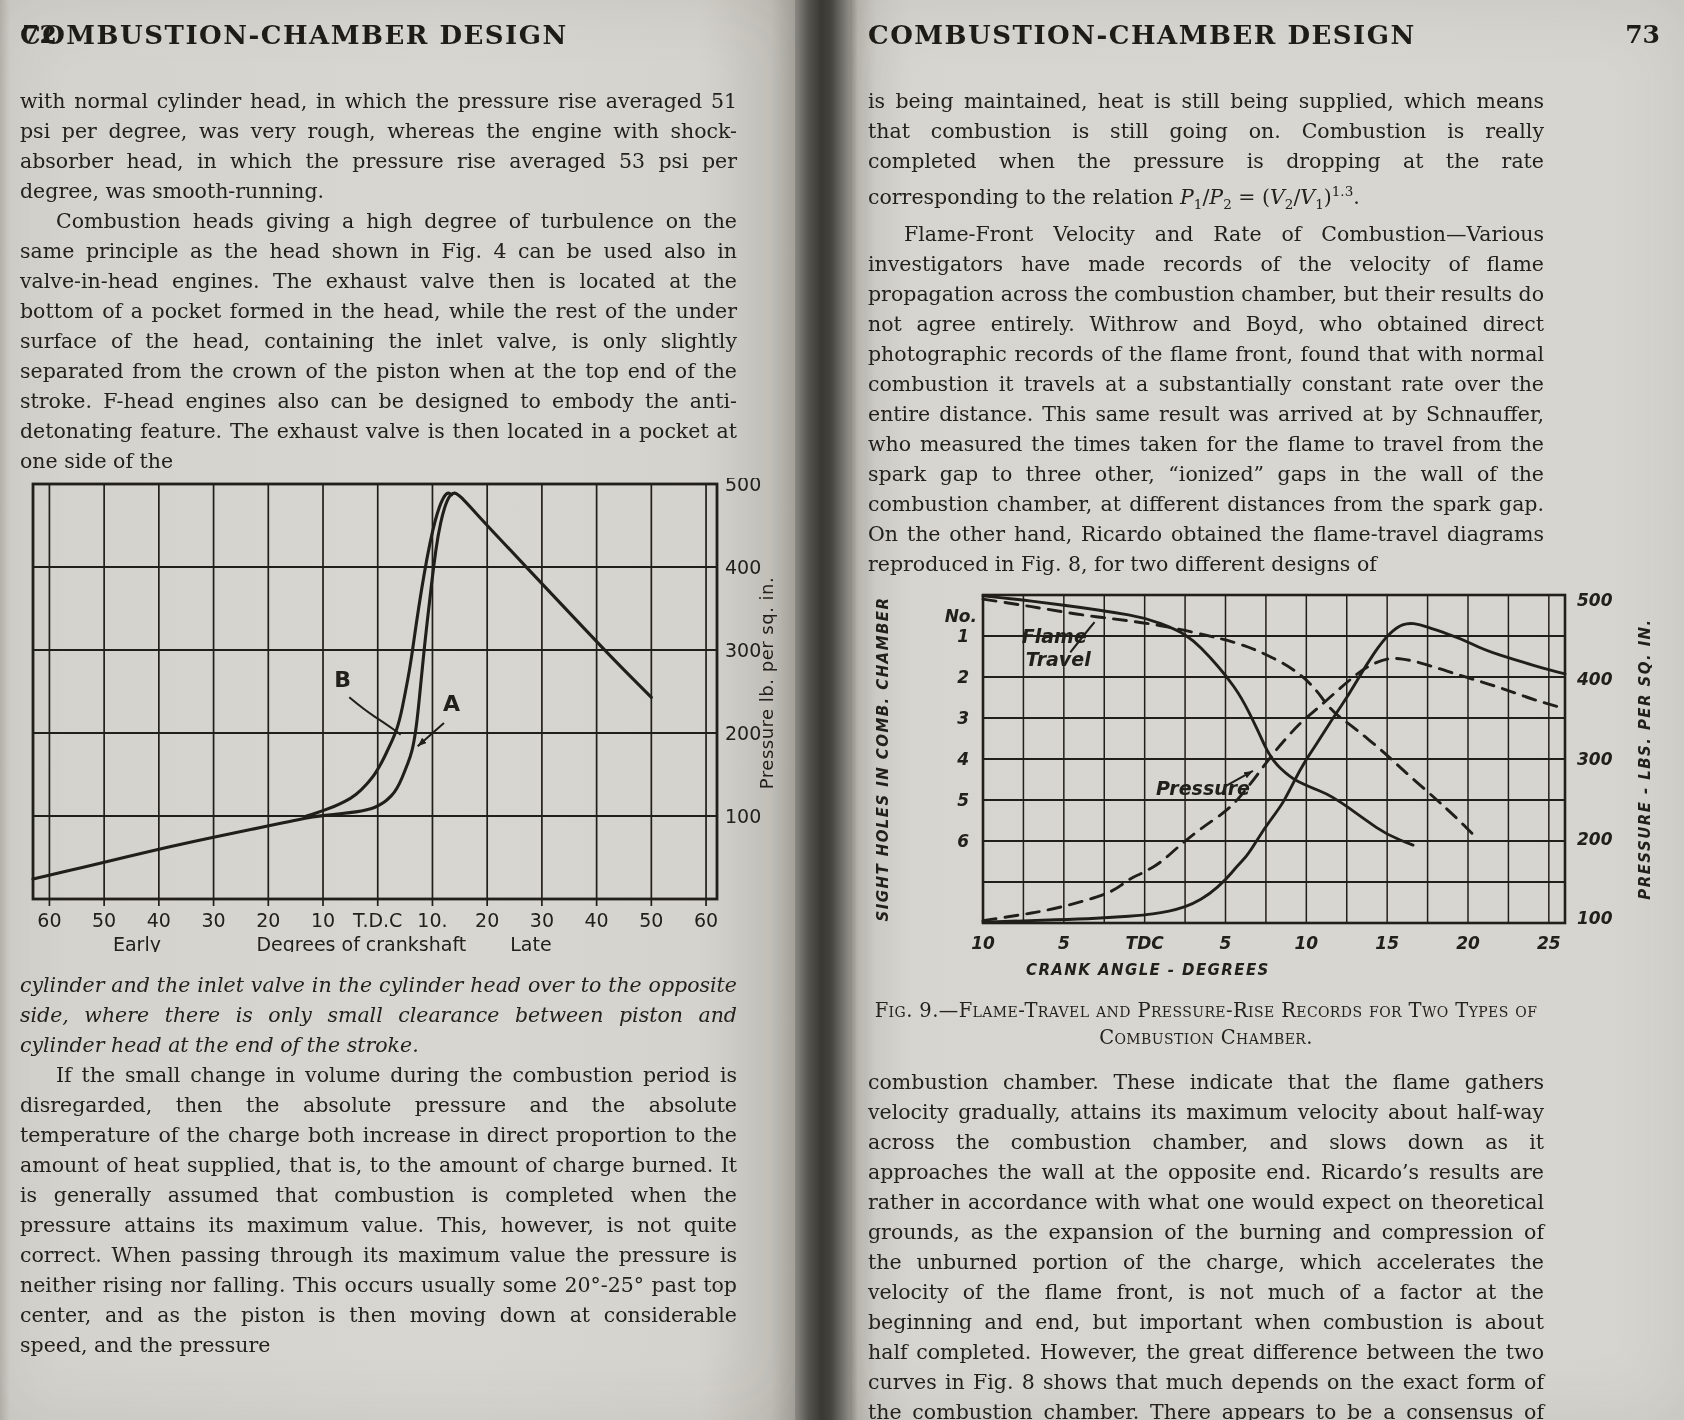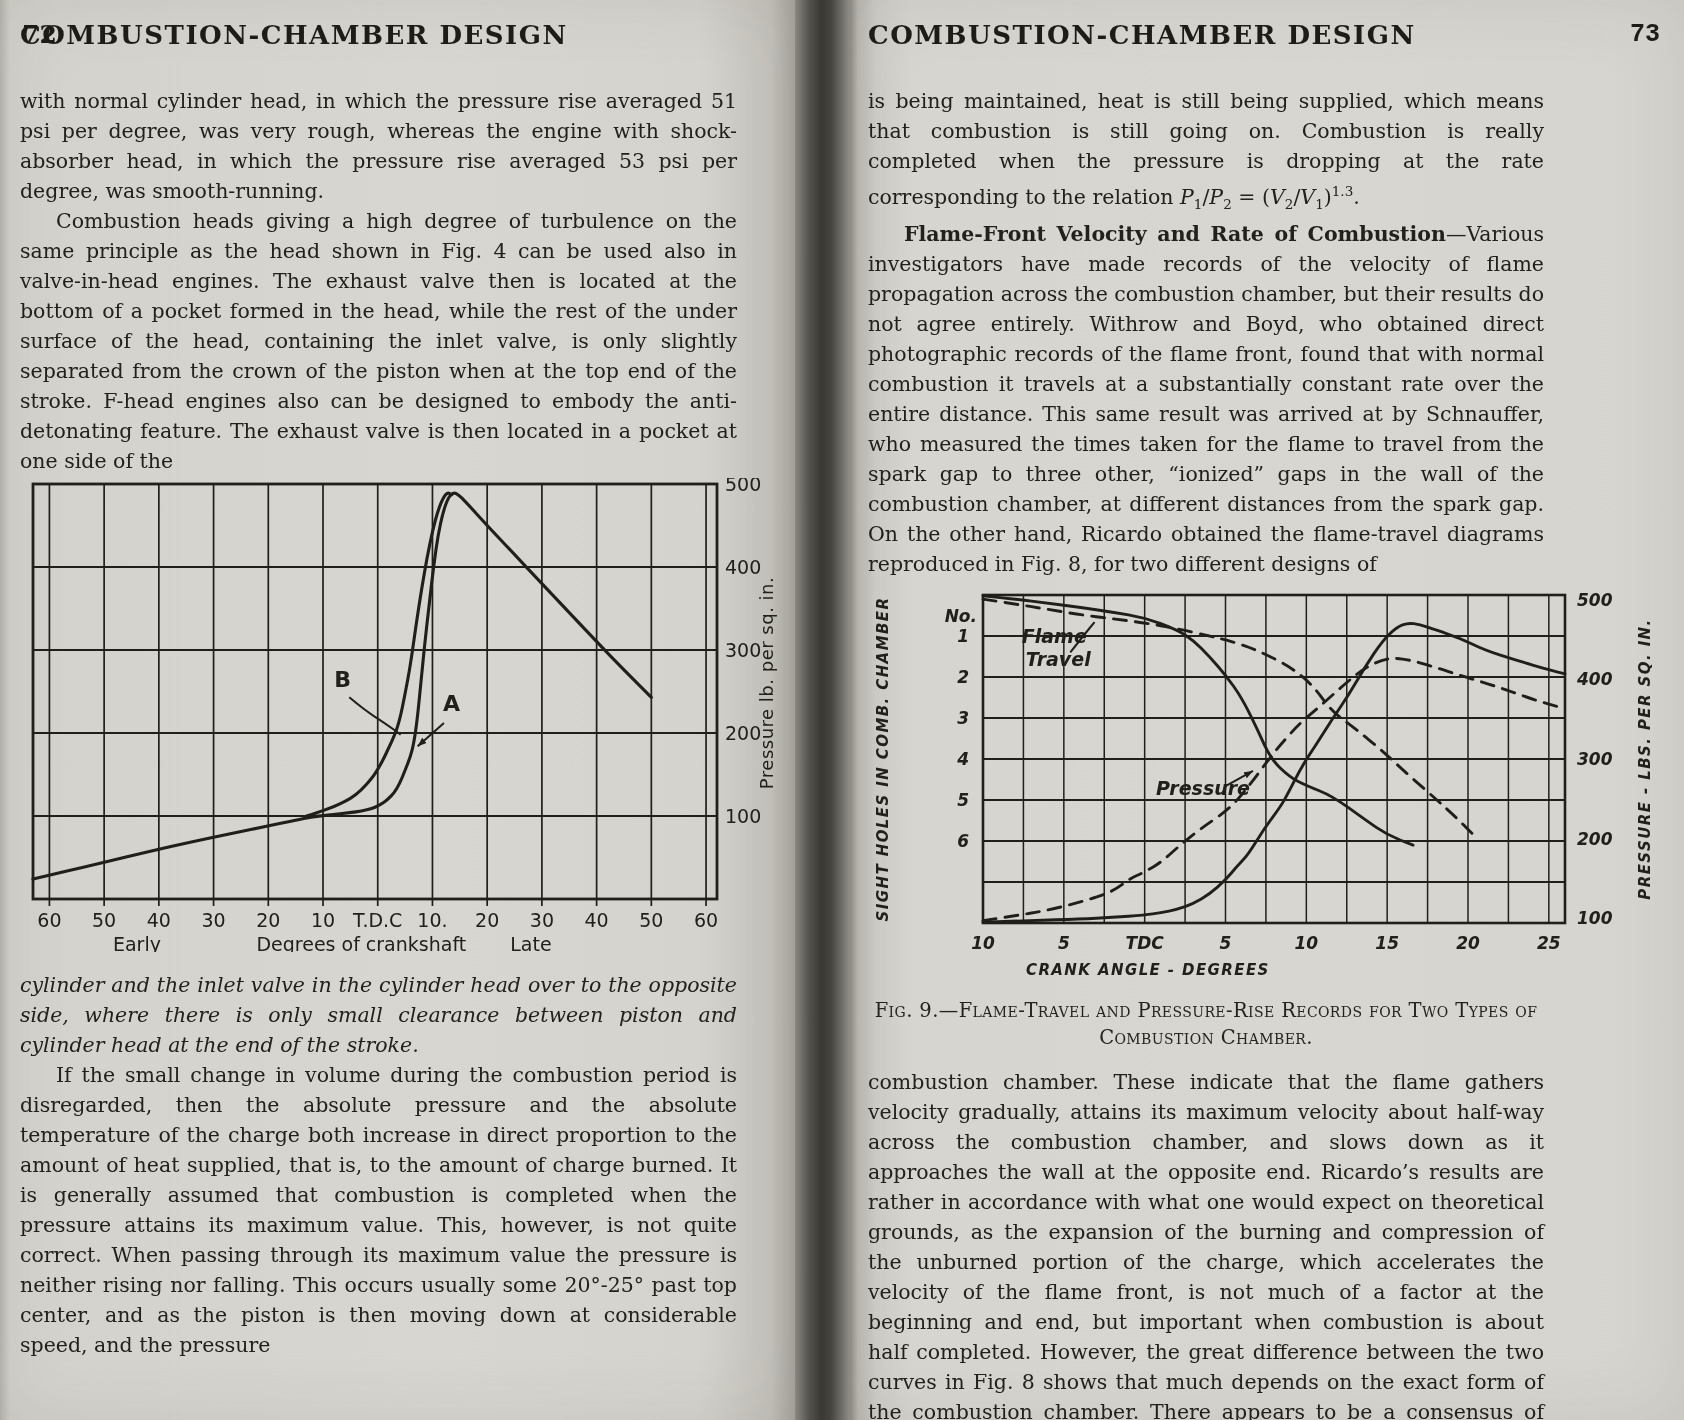--- a/index.html
+++ b/index.html
@@ -13,25 +13,25 @@
      background:linear-gradient(90deg,#8f8d87 0px,#bcbab4 8px,#d0cec9 26px,#d7d5d0 60px,#d8d6d1 55%,#d6d4cf 100%);
      box-shadow:inset 0 0 70px rgba(60,55,40,.10);}
   .gutter{position:absolute;top:0;left:795px;width:55px;height:1420px;
      background:linear-gradient(90deg,#8a8882,#55534e 25%,#3a3833 48%,#45433e 65%,#6f6d67 85%,#908e88);}
   .inner{position:relative;height:100%;}
   .pg.left .inner{padding:10px 58px 0 20px;}
   .pg.right .inner{padding:10px 140px 0 18px;}
   .phead{position:relative;height:40px;margin-top:10px;}
   .ptitle{text-align:left;font-size:26px;font-weight:700;letter-spacing:1.5px;color:#1e1c16;}
   .pnum{position:absolute;top:0;font-size:25px;font-weight:700;color:#1e1c16;}
-  .pnum.l{left:2px;} .pnum.r{right:-116px;font-family:Liberation Mono, monospace;}
+  .pnum.l{left:2px;} .pnum.r{right:-116px;}
   p.body{margin:0;text-align:justify;font-size:20.5px;line-height:30px;}
   p.body.first{margin-top:26px;}
   .ind{text-indent:36px;}
-  .blead{font-weight:700;}
+  .blead{font-weight:400;}
   .formula i{font-style:italic;font-family:"DejaVu Serif",serif;}
   .formula sub{font-size:66%;}
   .formula sup{font-size:66%;}
   .fig{position:relative;}
   .fig7{margin:2px 0 0 -4px;width:776px;}
   .fig8{margin:6px 0 0 -8px;width:820px;}
   .caption{text-align:center;font-variant:small-caps;font-size:19.5px;line-height:27px;
            letter-spacing:.4px;color:#25231d;}
   .cap7{margin-top:6px;} .cap8{margin-top:10px;}
   .p3l{margin-top:14px !important;font-style:italic;}

